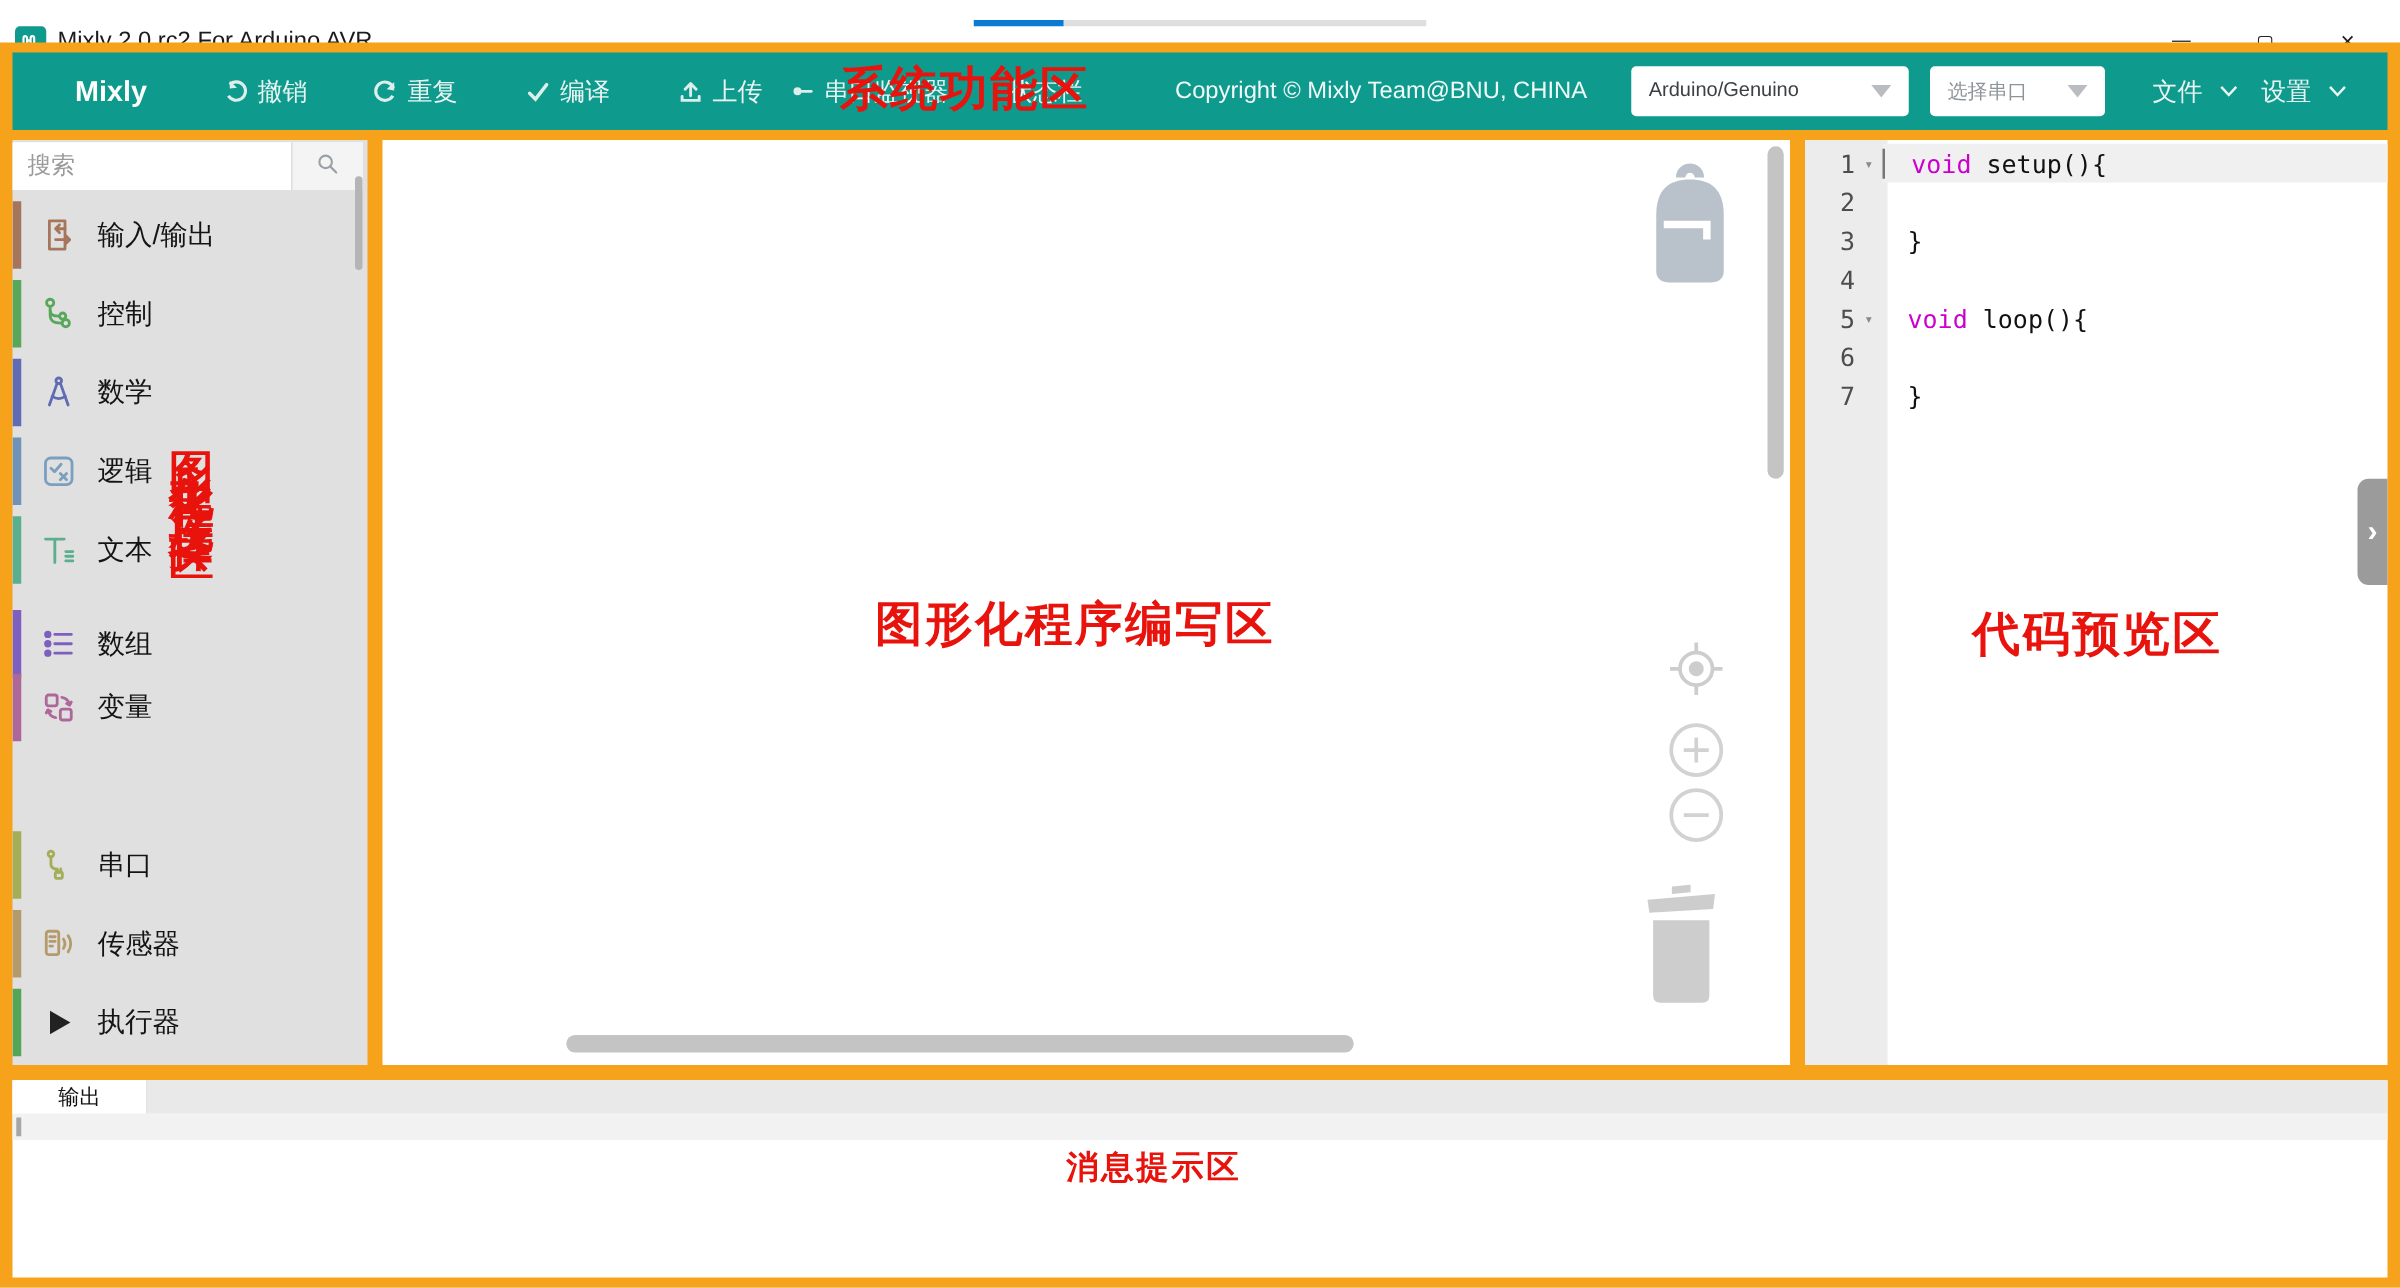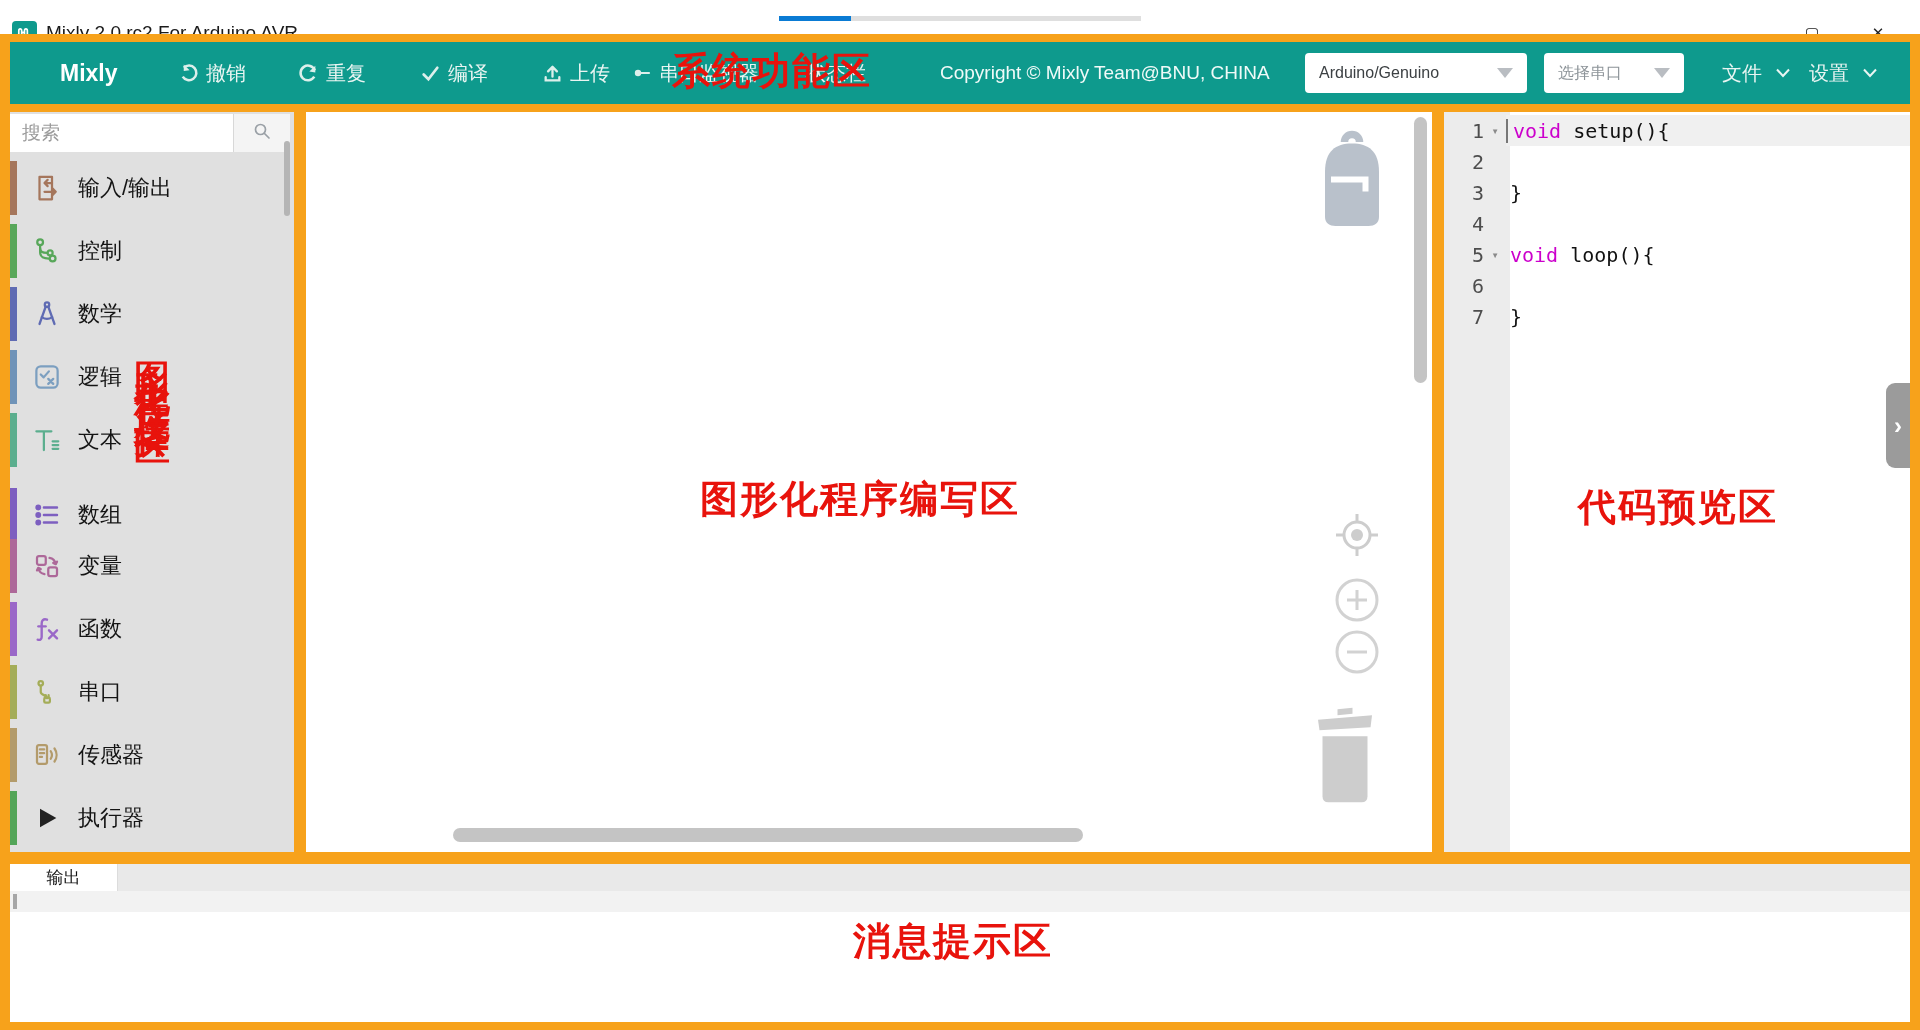--- a/index.html
+++ b/index.html
@@ -57,21 +57,21 @@
   .hscroll{position:absolute;left:147px;top:716px;width:630px;height:14px;background:#c4c4c4;border-radius:7px;}
   .cv-ctl{position:absolute;left:1028px;}
 
   
   .codepanel{left:1444px;top:78px;width:466px;height:740px;background:#fff;}
   .gutter-bg{position:absolute;left:0;top:0;width:66px;height:740px;background:#ececec;}
   .code-row{position:absolute;left:0;width:466px;height:31px;display:flex;align-items:center;
     font-family:"DejaVu Sans Mono","Liberation Mono",monospace;font-size:20px;color:#111;}
   .code-row .num{width:40px;text-align:right;color:#4d4d4d;flex:0 0 40px;}
   .code-row .fold{width:22px;flex:0 0 22px;text-align:center;font-size:12px;color:#8a8a8a;cursor:pointer;}
-  .code-row .src{white-space:pre;padding-left:4px;}
+  .code-row .src{white-space:pre;padding-left:20px;}
   .code-row.active .srcwrap{background:#f0f0f0;}
   .srcwrap{flex:1;display:flex;align-items:center;height:31px;}
   .kw{color:var(--keyword);}
   .cursor{display:inline-block;width:2px;height:24px;background:#777;margin-right:1px;}
   .collapse-tab{position:absolute;left:442px;top:271px;width:24px;height:85px;background:#9b9b9b;
     border-radius:9px 0 0 9px;display:flex;align-items:center;justify-content:center;
     color:#fff;font-size:24px;font-weight:bold;}
 
   
   .bottom{left:10px;top:830px;width:1900px;height:158px;background:#fff;}
@@ -82,21 +82,21 @@
   .console-line{position:absolute;left:0;top:27px;width:1900px;height:21px;background:#f2f2f2;}
   .console-caret{position:absolute;left:3px;top:3px;width:4px;height:15px;background:#a6a6a6;}
 
   
   .anno{position:absolute;color:var(--red);font-family:"DejaVu Serif","Liberation Serif",serif;
     font-weight:700;z-index:50;pointer-events:none;}
   .anno-toolbar{left:672px;top:46px;font-size:38px;letter-spacing:2px;}
   .anno-sidebar{left:128px;top:333px;font-size:36px;writing-mode:vertical-rl;letter-spacing:10px;}
   .anno-canvas{left:700px;top:474px;font-size:38px;letter-spacing:2px;}
   .anno-code{left:1578px;top:482px;font-size:38px;letter-spacing:2px;}
-  .anno-message{left:853px;top:916px;font-size:38px;letter-spacing:2px;}
+  .anno-message{left:853px;top:916px;font-size:26px;letter-spacing:2px;}
 </style>
 </head>
 <body>
 
 <div class="abs titlebar">
   <div class="abs progress-seg" style="left:779px;width:72px;background:var(--progress-blue);"></div>
   <div class="abs progress-seg" style="left:851px;width:290px;background:#dfdfdf;"></div>
 
   <div class="abs logo">
     <svg width="19" height="19" viewBox="0 0 20 20">
@@ -297,31 +297,20 @@
         <svg width="30" height="30" viewBox="0 0 24 24" fill="none" stroke="currentColor" stroke-width="1.8" stroke-linecap="round" stroke-linejoin="round">
           <rect x="4" y="4" width="7" height="7" rx="1.5"></rect>
             <rect x="13" y="13" width="7" height="7" rx="1.5"></rect>
           <path d="M14 5.5 C17 6 18.5 8 19 10.5 M19 10.5 L17 9.5 M19 10.5 L20 8.5"></path>
           <path d="M10 18.5 C7 18 5.5 16 5 13.5 M5 13.5 L7 14.5 M5 13.5 L4 15.5"></path>
           </svg>
       </span>
       <span class="cat-lbl">变量</span>
     </div>
 
-    <div class="cat" style="top:486px;">
-      <span class="strip" style="background: rgb(154, 104, 200);"></span>
-      <span class="cat-ico" style="color: rgb(154, 104, 200);">
-        <svg width="32" height="32" viewBox="0 0 24 24" fill="none" stroke="currentColor" stroke-width="1.8" stroke-linecap="round">
-          <path d="M12 5 C9 4 8 6 8 8 V18 C8 20 6.5 20.5 5 20"></path>
-            <path d="M5.5 10 H11"></path>
-            <path d="M13.5 13 L19.5 19 M19.5 13 L13.5 19"></path>
-          </svg>
-      </span>
-      <span class="cat-lbl">函数</span>
-    </div>
 
     <div class="cat" style="top:549px;">
       <span class="strip" style="background: rgb(164, 173, 88);"></span>
       <span class="cat-ico" style="color: rgb(164, 173, 88);">
         <svg width="30" height="30" viewBox="0 0 24 24" fill="none" stroke="currentColor" stroke-width="1.8" stroke-linecap="round">
           <circle cx="7" cy="5" r="1.8"></circle>
             <path d="M7 7 V12 C7 15 12 14 12 17"></path>
           <rect x="9.8" y="16.5" width="4.5" height="4" rx="1"></rect>
             <path d="M11 14.5 V16.5 M13.3 14.5 V16.5"></path>
           </svg>

